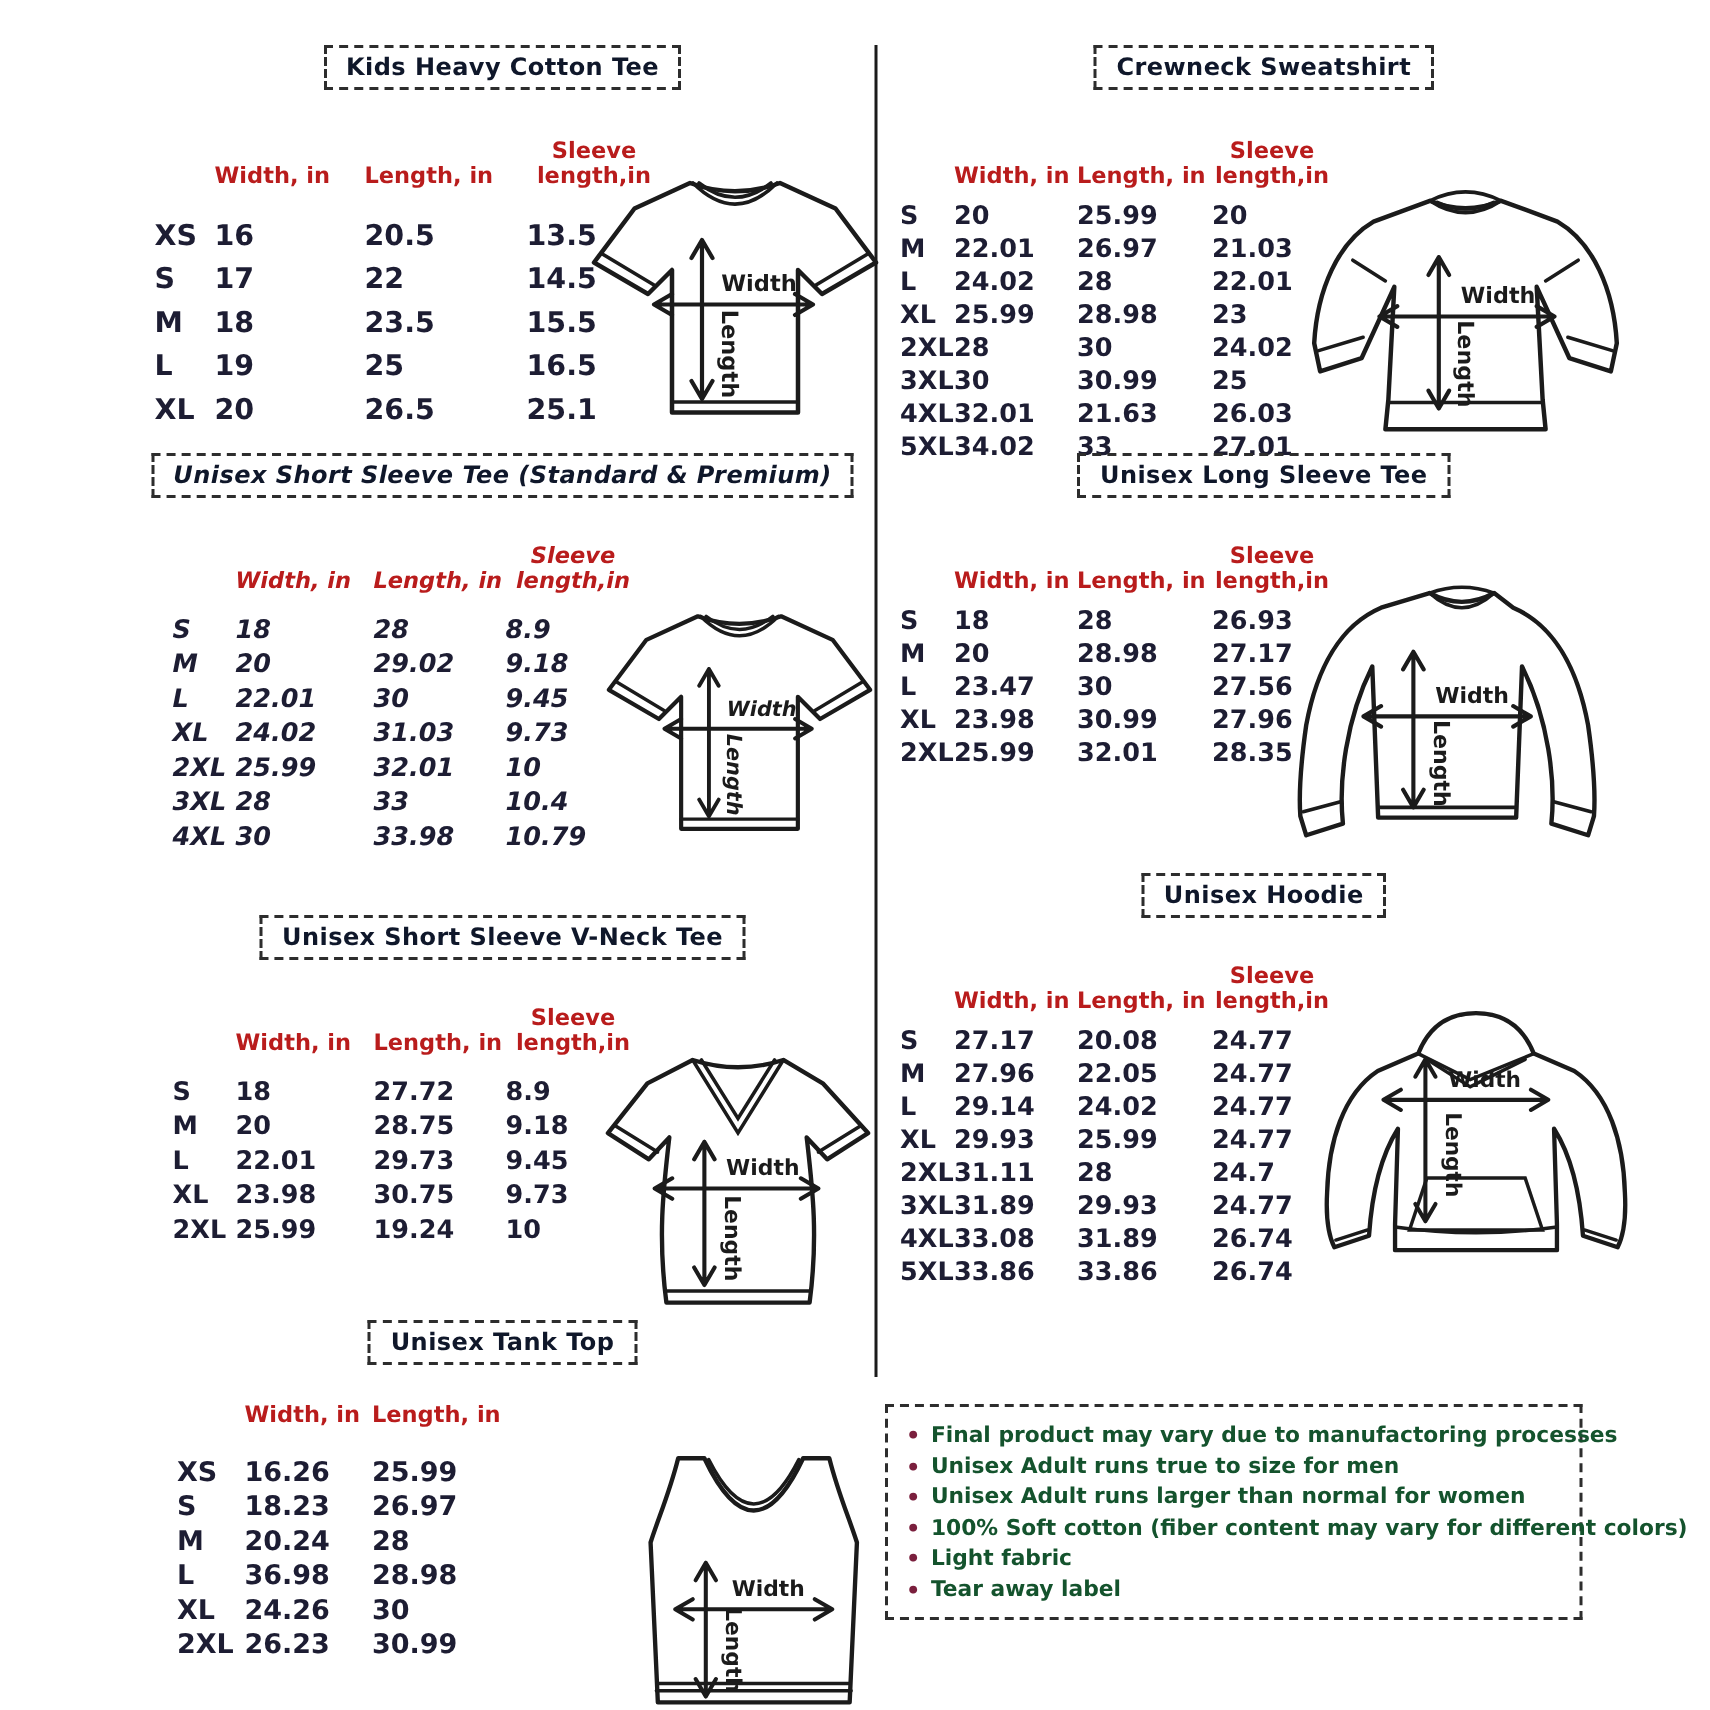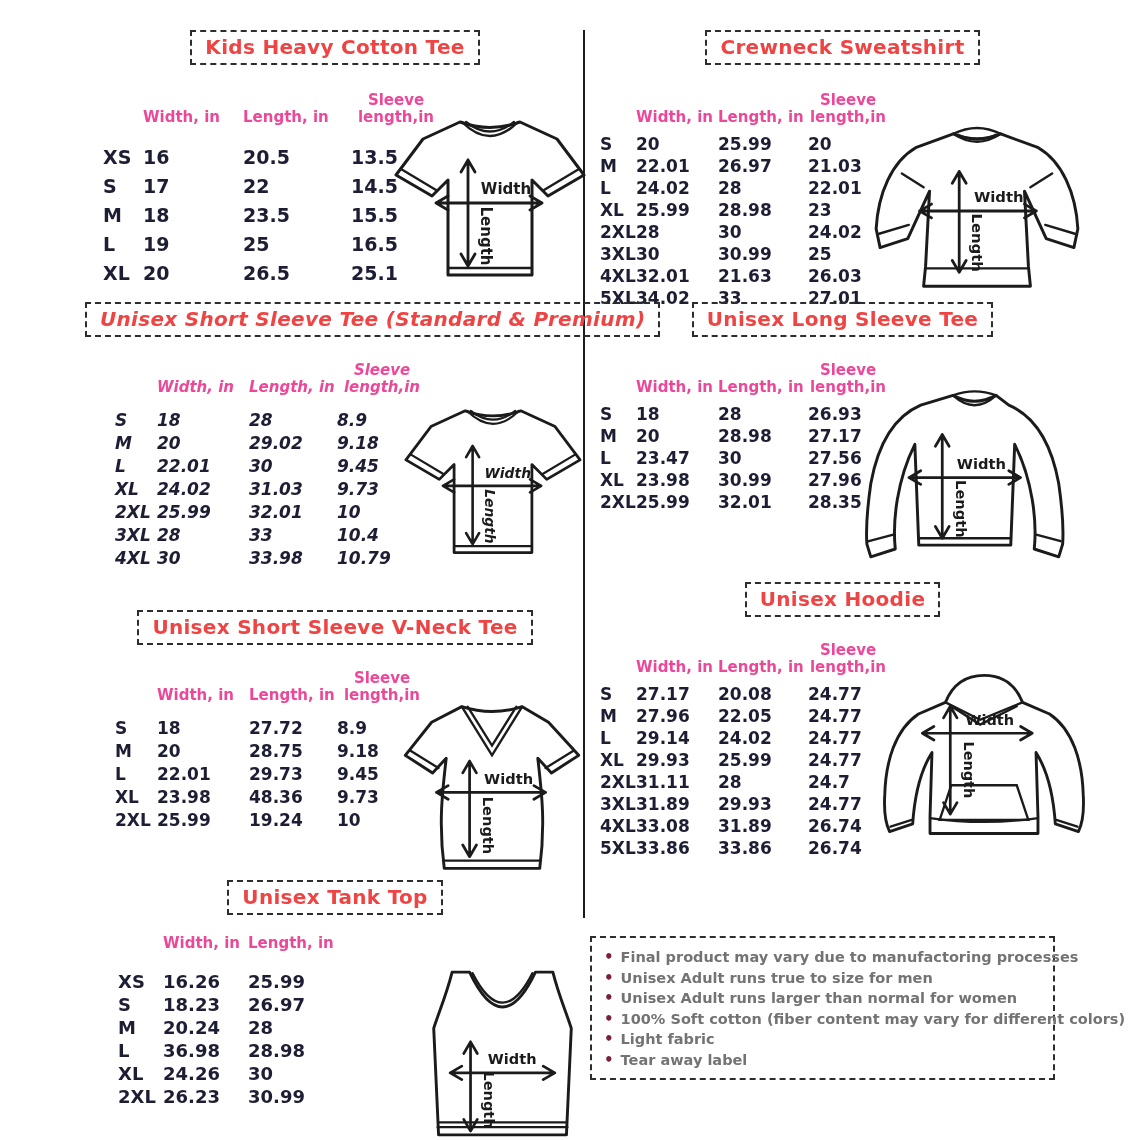--- a/index.html
+++ b/index.html
@@ -2,25 +2,25 @@
 <html><head>
 <meta charset="utf-8">
 <style>
   html,body{margin:0;padding:0;}
   body{width:1140px;height:1140px;position:relative;background:#ffffff;
        font-family:"DejaVu Sans","Liberation Sans",sans-serif;overflow:hidden;}
   .divider{position:absolute;left:583px;top:30px;width:2px;height:888px;background:#1b1b1b;}
   .section{position:absolute;}
   .title-row{position:absolute;left:0;right:0;top:0;text-align:center;}
   .title{display:inline-block;border:2px dashed #2d2d2d;padding:3px 13px 4px 13px;
-         color:#ef4444;font-weight:bold;font-size:20px;letter-spacing:.3px;white-space:nowrap;}
+         color:#0f172a;font-weight:bold;font-size:16px;letter-spacing:.3px;white-space:nowrap;}
   .tbl{position:absolute;}
   .thead,.trow{display:grid;align-items:center;}
   .thead{align-items:end;height:44px;}
-  .hcell{color:#ec4899;font-weight:bold;font-size:15px;line-height:17px;}
+  .hcell{color:#b91c1c;font-weight:bold;font-size:15px;line-height:17px;}
   .hsleeve{text-align:center;}
   .cell{color:#1d1d33;font-weight:bold;white-space:nowrap;}
   
   .tbl-kids .thead,.tbl-kids .trow{grid-template-columns:40px 100px 108px 90px;}
   .tbl-kids .thead{margin-bottom:16px;}
   .tbl-kids .trow{height:29px;font-size:19px;}
   
   .tbl-l .thead,.tbl-l .trow{grid-template-columns:42px 92px 88px 90px;}
   .tbl-l .thead{margin-bottom:12px;}
   .tbl-l .trow{height:23px;font-size:17px;}
@@ -34,21 +34,21 @@
   .tbl-tank .trow{height:23px;font-size:18px;}
   .illus{position:absolute;}
   .outline{fill:#ffffff;stroke:#1b1b1b;stroke-width:3;stroke-linejoin:round;stroke-linecap:round;}
   .seam{fill:none;stroke:#1b1b1b;stroke-width:2.4;stroke-linecap:round;}
   .arr{fill:none;stroke:#1b1b1b;stroke-width:2.8;stroke-linecap:round;stroke-linejoin:round;}
   .lbl{font-family:"DejaVu Sans",sans-serif;font-weight:bold;font-size:15px;fill:#1b1b1b;}
   .notes{position:absolute;left:590px;top:936px;width:465px;border:2px dashed #2d2d2d;
          padding:9px 10px 8px 12px;box-sizing:border-box;background:#fff;}
   .note-line{display:flex;align-items:flex-start;line-height:20.5px;}
   .bullet{color:#7a1f3d;font-size:15px;margin-right:7px;font-weight:bold;}
-  .note-text{color:#737373;font-weight:bold;font-size:14.5px;white-space:nowrap;}
+  .note-text{color:#14532d;font-weight:bold;font-size:14.5px;white-space:nowrap;}
 </style>
 </head>
 <body>
 
 <div class="divider"></div>
 
 <div class="section" style="left:85px;top:30px;width:500px;height:270px;">
   <div class="title-row"><span class="title">Kids Heavy Cotton Tee</span></div>
   <div class="tbl tbl-kids" style="left:18px;top:52px;">
       <div class="thead">
@@ -320,21 +320,21 @@
       </div>
       <div class="trow">
         <span class="cell">L</span>
         <span class="cell">22.01</span>
         <span class="cell">29.73</span>
         <span class="cell">9.45</span>
       </div>
       <div class="trow">
         <span class="cell">XL</span>
         <span class="cell">23.98</span>
-        <span class="cell">48.36</span>
+        <span class="cell">30.75</span>
         <span class="cell">9.73</span>
       </div>
       <div class="trow">
         <span class="cell">2XL</span>
         <span class="cell">25.99</span>
         <span class="cell">19.24</span>
         <span class="cell">10</span>
       </div>
     </div>
   <svg class="illus" style="left:313px;top:83px;" width="188" height="190" viewBox="0 0 190 195">

